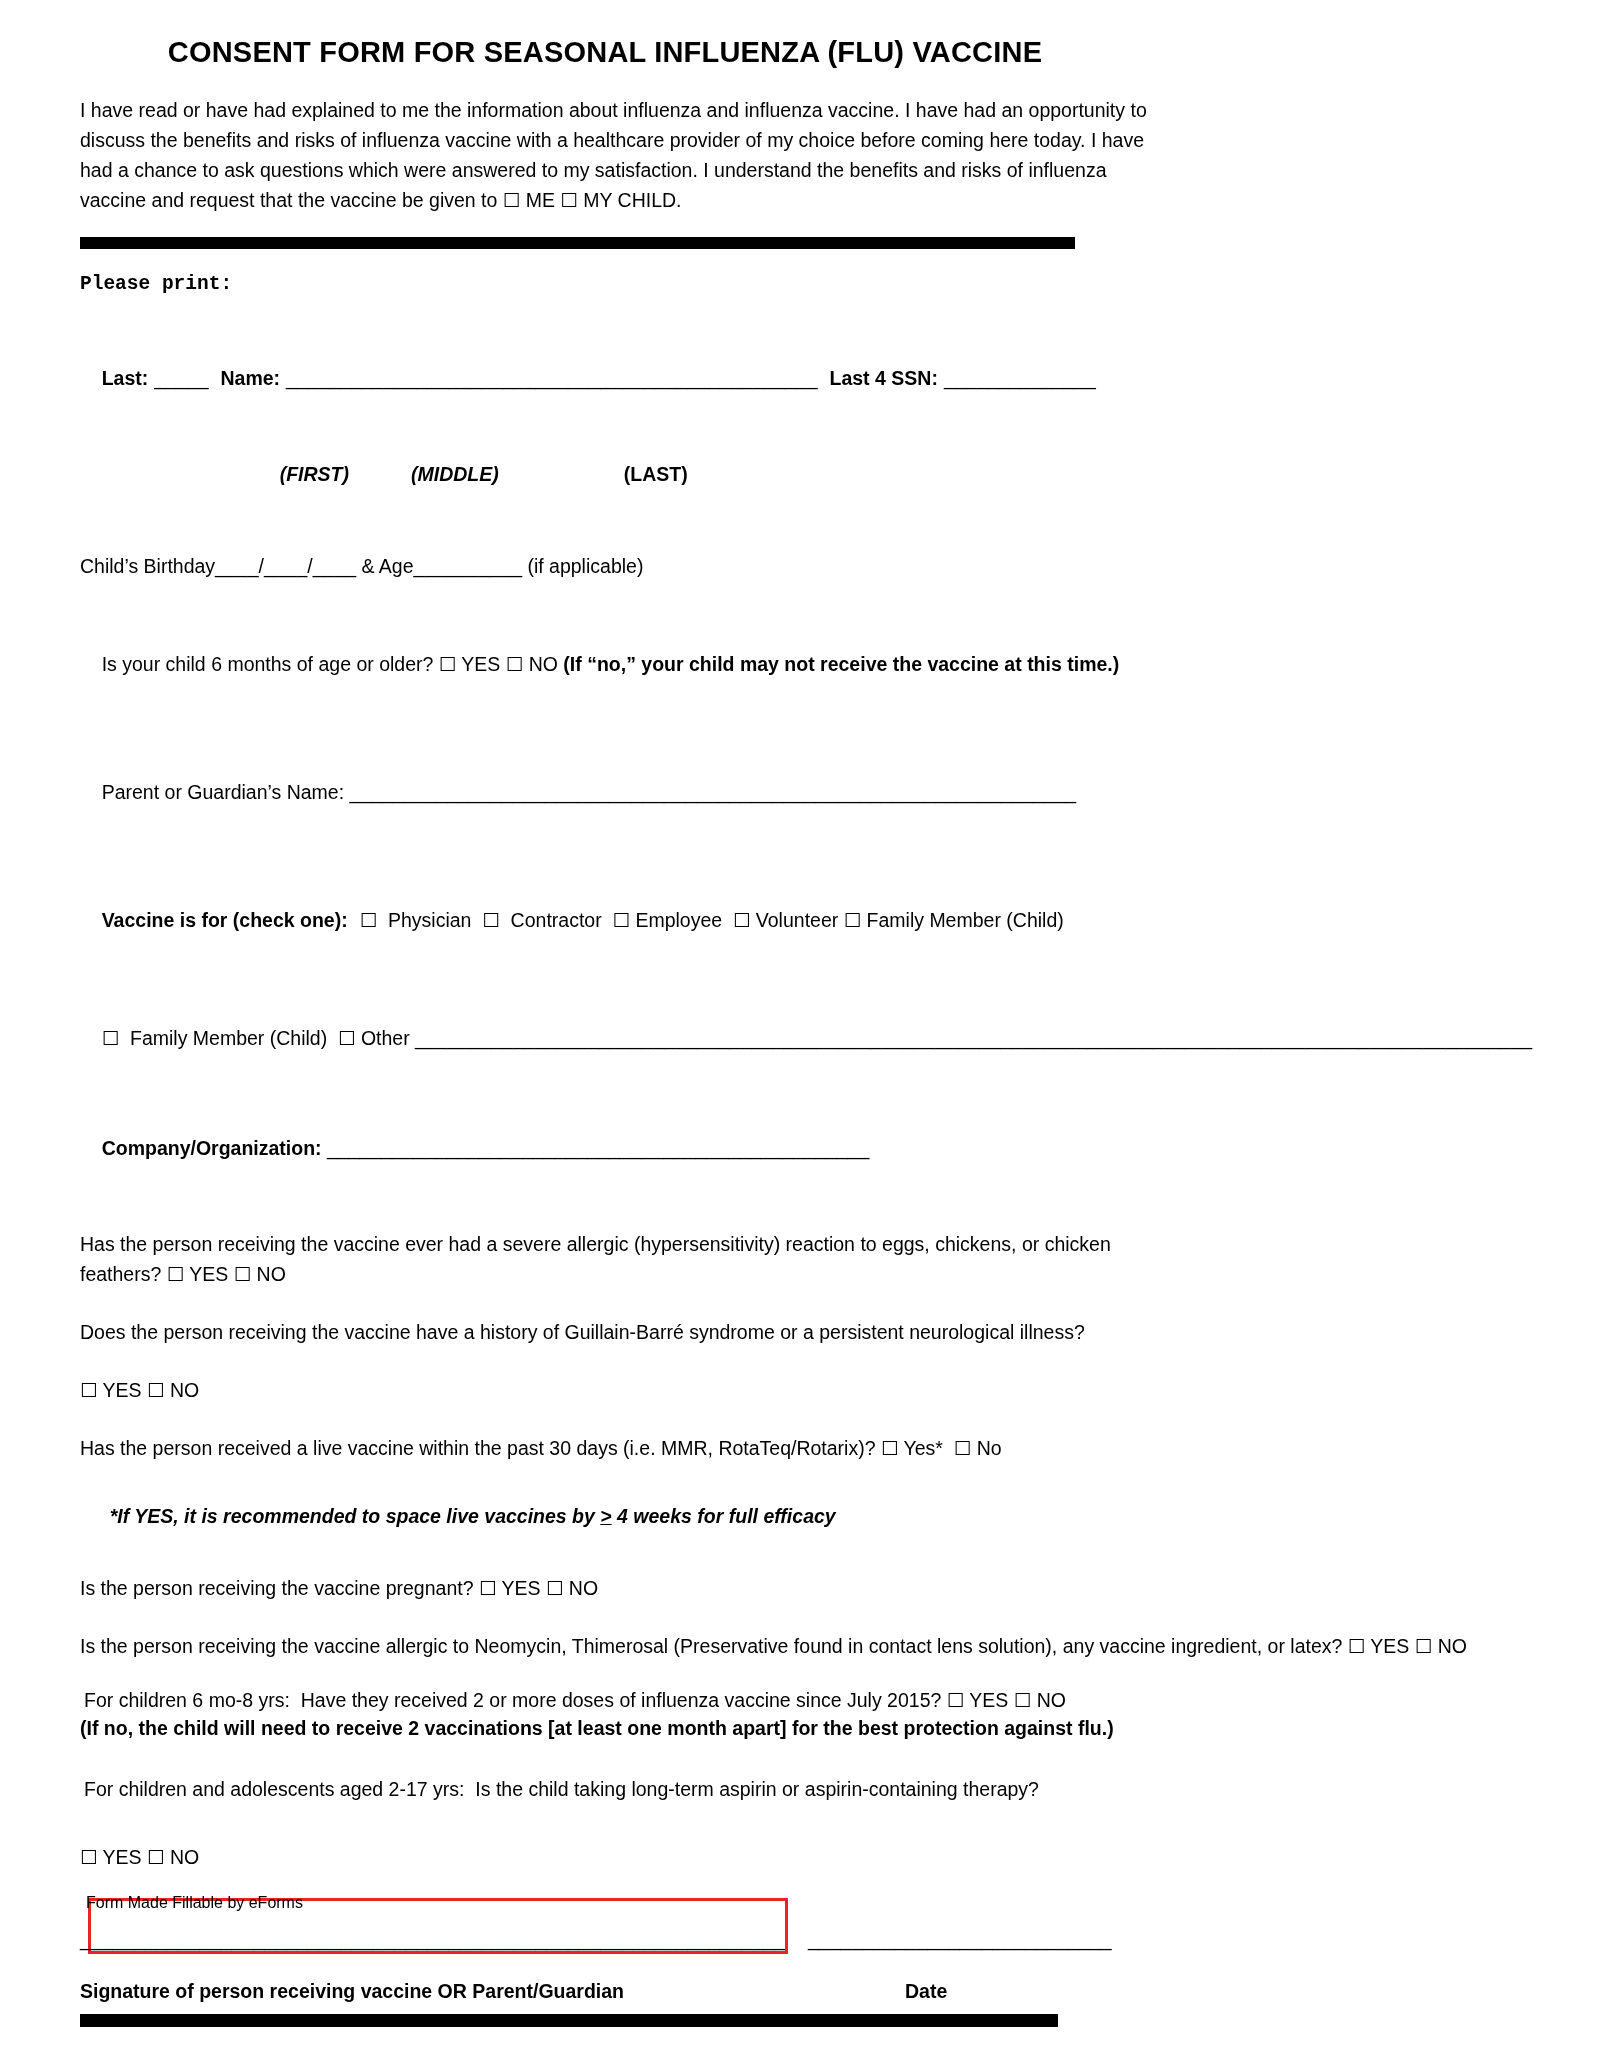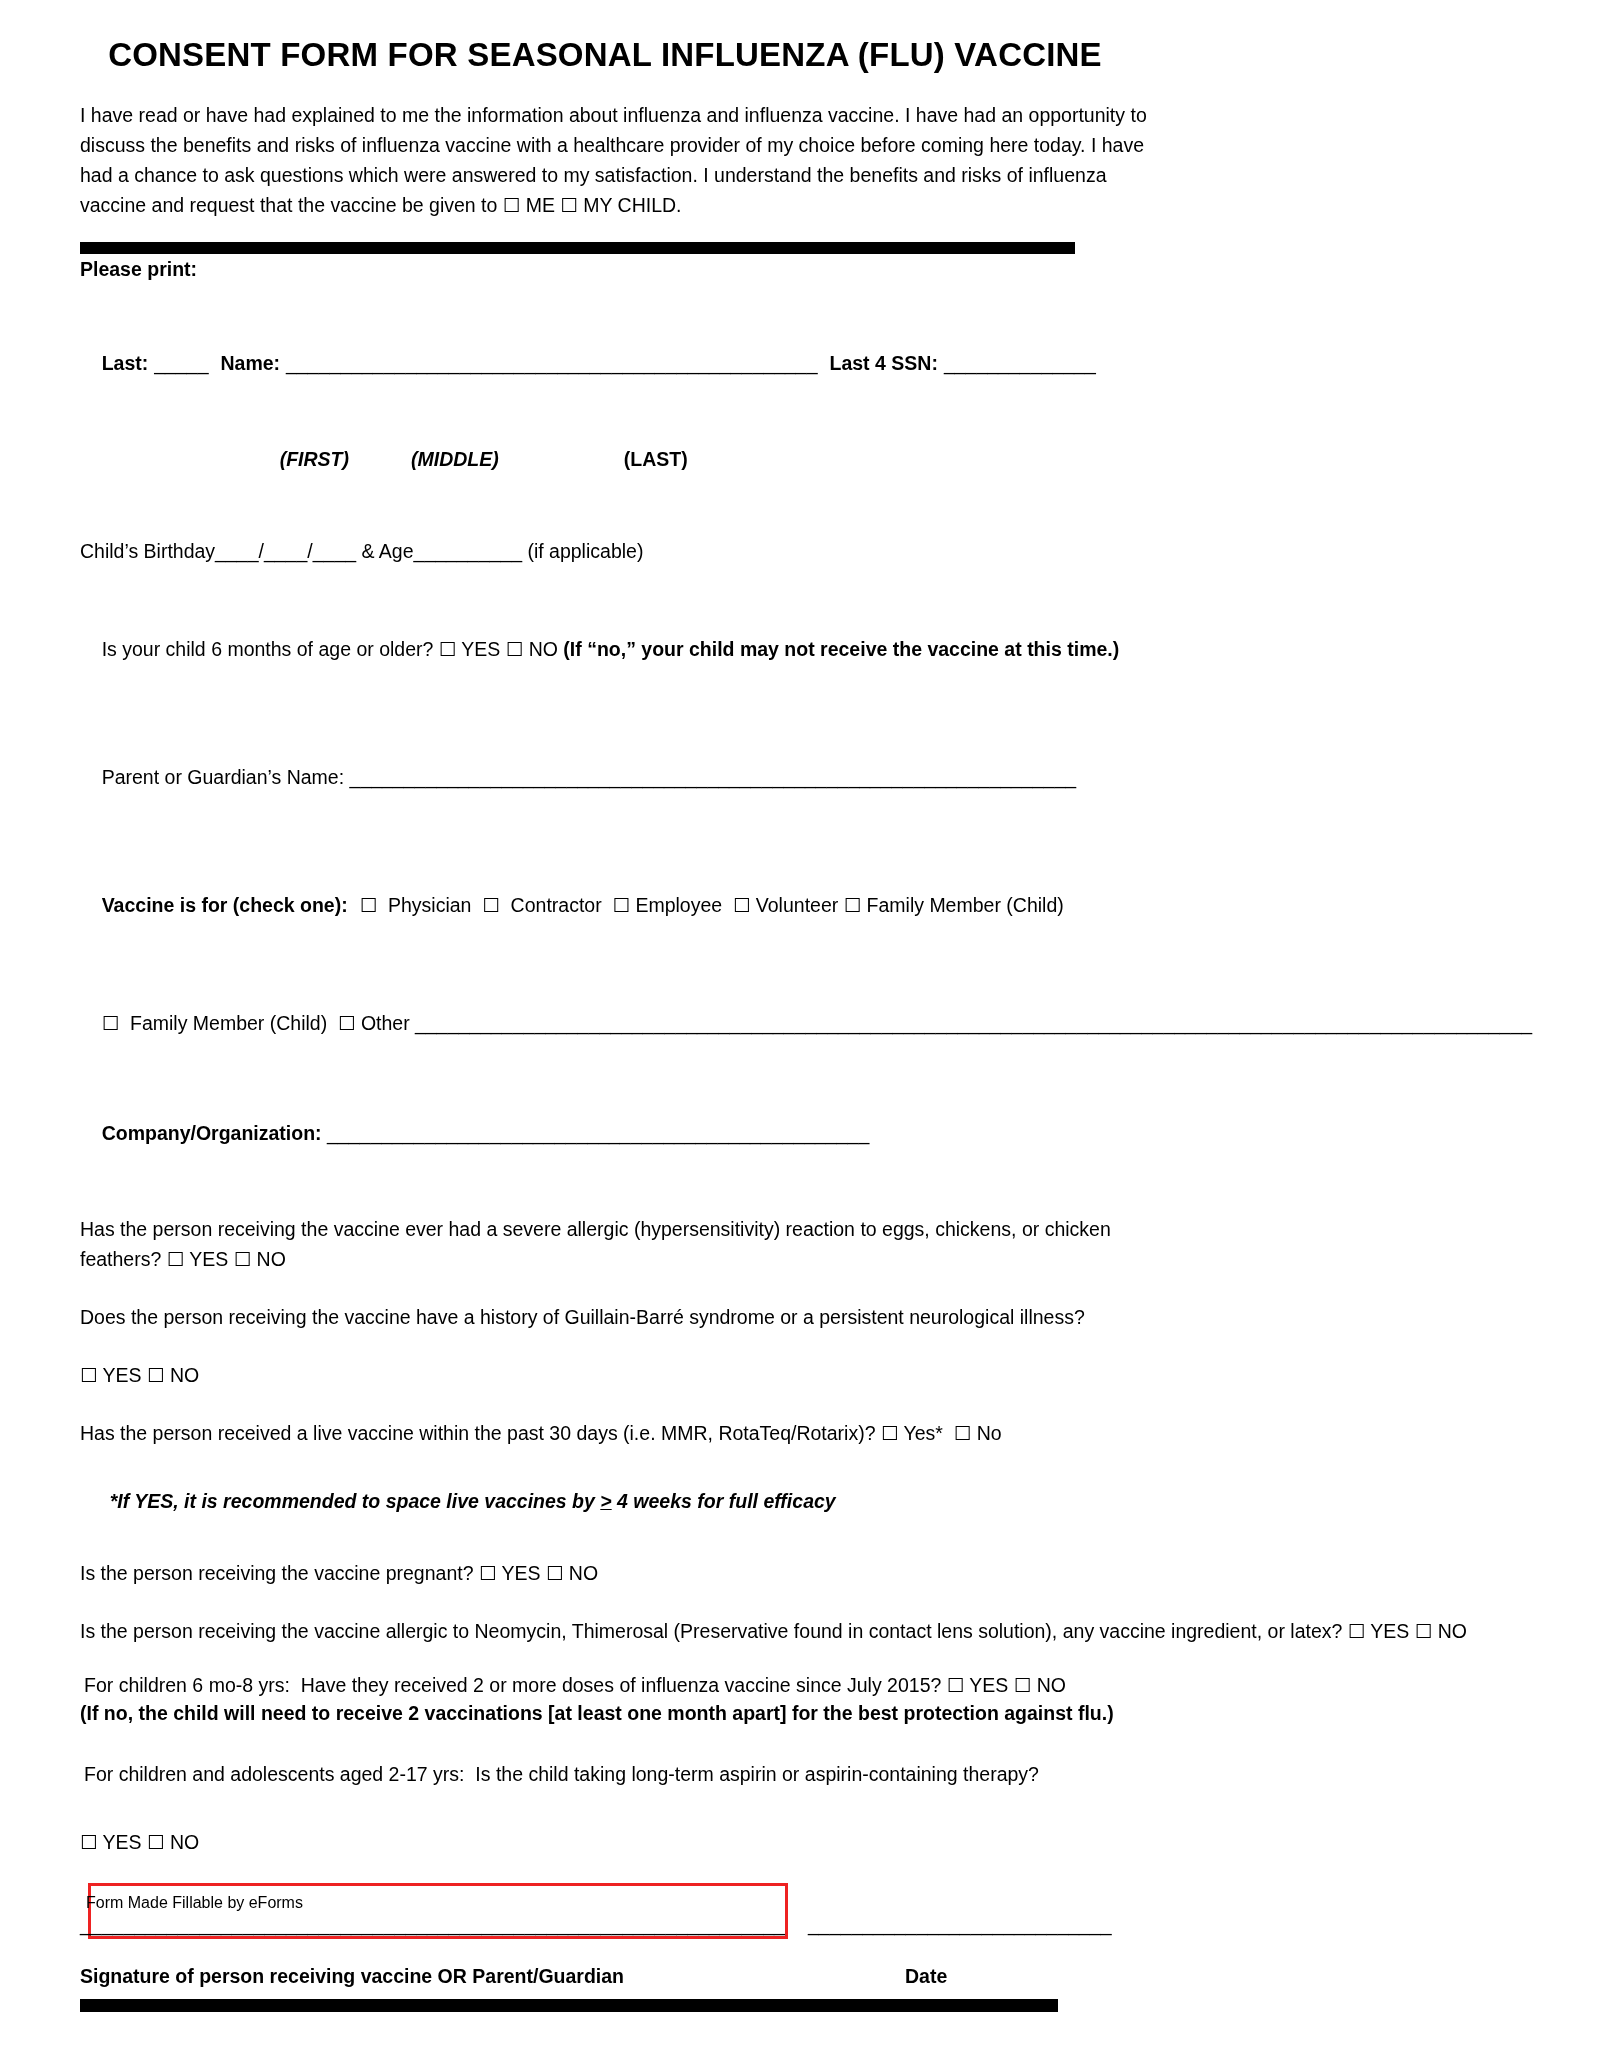--- a/index.html
+++ b/index.html
@@ -4,25 +4,25 @@
 <style>
   html,body{margin:0;padding:0;}
   body{
     width:1600px;height:2070px;background:#ffffff;color:#000;
     font-family:"Liberation Sans","DejaVu Sans",sans-serif;
     font-size:19.5px;position:relative;overflow:hidden;
   }
   .page{padding:36px 60px 0 80px;position:relative;}
   .b{font-weight:bold;}
   .line{white-space:pre-wrap;line-height:30px;}
-  .title{width:1050px;text-align:center;font-size:33px;font-weight:bold;letter-spacing:0.2px;}
+  .title{width:1050px;text-align:center;font-size:29px;font-weight:bold;letter-spacing:0.2px;}
   .intro{margin-top:26px;width:1068px;}
   .bar{background:#000;height:12px;width:995px;margin-top:22px;}
   .bar2{background:#000;height:13px;width:978px;margin-top:8px;}
-  .please{}
+  .please{margin-top:20px;font-family:Liberation Mono, monospace;}
   .name-row{margin-top:34px;}
   .ml6{margin-left:6px;}
   .ml12{margin-left:12px;}
   .sublabels{margin-top:6px;font-weight:bold;}
   .sublabels .first{margin-left:178px;font-style:italic;}
   .sublabels .middle{margin-left:62px;font-style:italic;}
   .sublabels .last{margin-left:125px;}
   .mt38{margin-top:38px;}
   .mt36{margin-top:36px;}
   .mt32{margin-top:32px;}

